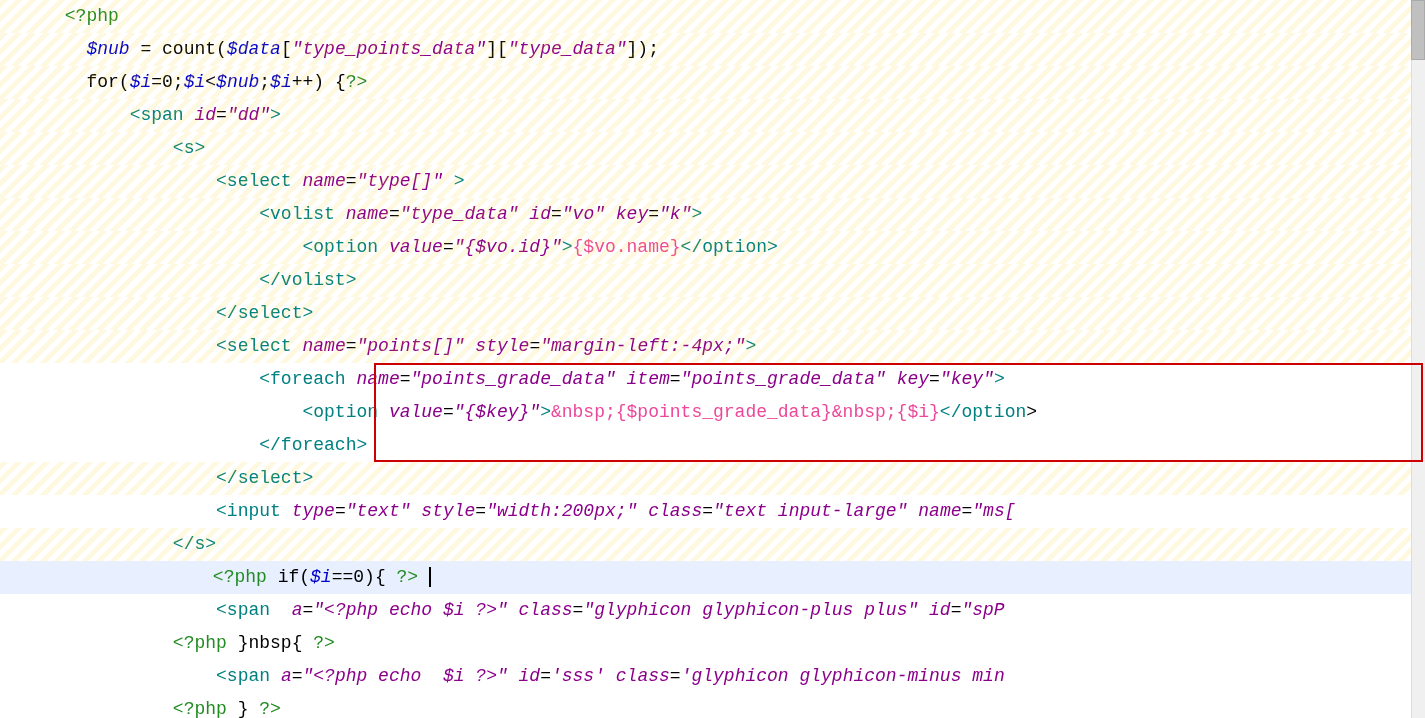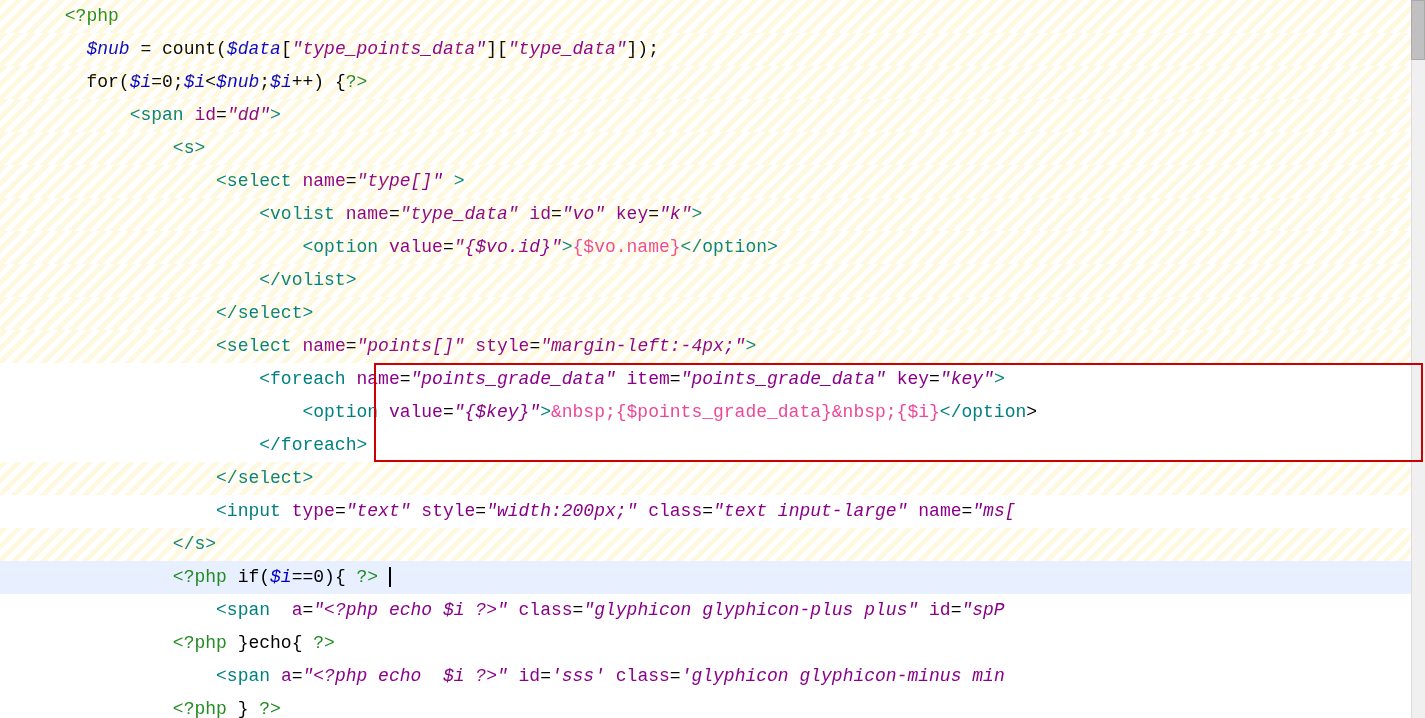--- a/index.html
+++ b/index.html
@@ -32,20 +32,21 @@
 
     .code-line {
       display: flex;
       align-items: stretch;
       min-height: 33px;
       position: relative;
     }
 
     .code-line.highlighted {
       background: #e8f0ff;
+      padding-left: 40px;
     }
 
     .line-content {
       padding: 2px 0 2px 0;
       white-space: pre;
       flex: 1;
       line-height: 29px;
       font-size: 18px;
     }
 
@@ -55,21 +56,21 @@
       border: 2px solid #cc0000;
       pointer-events: none;
       z-index: 10;
     }
 
     
     .php-tag { color: #228b22; }
     .var { color: #0000cd; font-style: italic; }
     .string { color: #8b008b; font-style: italic; }
     .html-tag { color: #008080; margin-top: 32px; }
-    .attr-name { color: #8b008b; }
+    .attr-name { color: #8b008b; font-style: italic; }
     .attr-val { color: #8b008b; font-style: italic; }
     .text-content { color: #ec4899; }
     .plain { color: #000000; }
     .cursor { 
       display: inline-block;
       width: 2px;
       height: 20px;
       background: #000;
       vertical-align: middle;
       animation: blink 1s step-end infinite;
@@ -181,21 +182,21 @@
 
     <div class="code-line highlighted">
       <div class="line-content">                <span class="php-tag">&lt;?php</span> <span class="plain">if(</span><span class="var">$i</span><span class="plain">==0){ </span><span class="php-tag">?&gt;</span><span class="plain"> </span><span class="cursor"></span></div>
     </div>
 
     <div class="code-line">
       <div class="line-content">                    <span class="html-tag">&lt;span</span>  <span class="attr-name">a</span><span class="plain">=</span><span class="attr-val">"&lt;?php echo $i ?&gt;"</span> <span class="attr-name">class</span><span class="plain">=</span><span class="attr-val">"glyphicon glyphicon-plus plus"</span> <span class="attr-name">id</span><span class="plain">=</span><span class="attr-val">"spP</span></div>
     </div>
 
     <div class="code-line">
-      <div class="line-content">                <span class="php-tag">&lt;?php</span> <span class="plain">}echo{ </span><span class="php-tag">?&gt;</span></div>
+      <div class="line-content">                <span class="php-tag">&lt;?php</span> <span class="plain">}nbsp{ </span><span class="php-tag">?&gt;</span></div>
     </div>
 
     <div class="code-line">
       <div class="line-content">                    <span class="html-tag">&lt;span</span> <span class="attr-name">a</span><span class="plain">=</span><span class="attr-val">"&lt;?php echo  $i ?&gt;"</span> <span class="attr-name">id</span><span class="plain">=</span><span class="attr-val">'sss'</span> <span class="attr-name">class</span><span class="plain">=</span><span class="attr-val">'glyphicon glyphicon-minus min</span></div>
     </div>
 
     <div class="code-line">
       <div class="line-content">                <span class="php-tag">&lt;?php</span> <span class="plain">} </span><span class="php-tag">?&gt;</span></div>
     </div>
 

